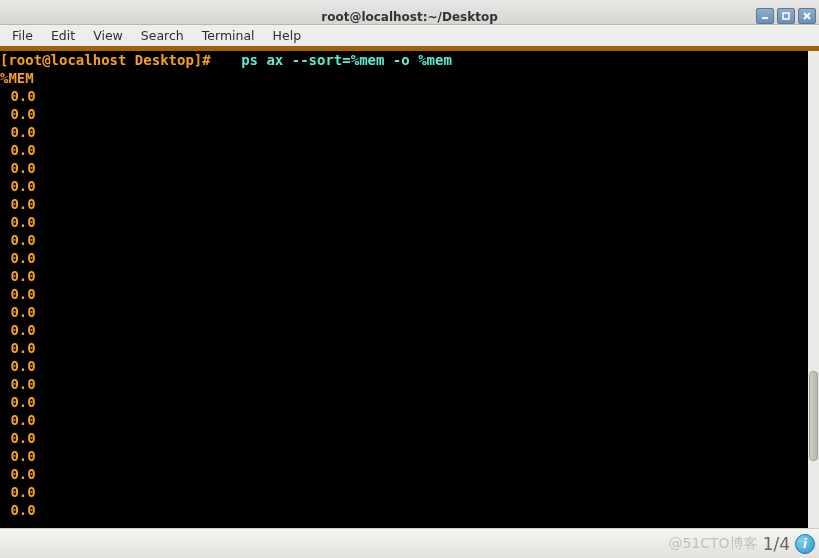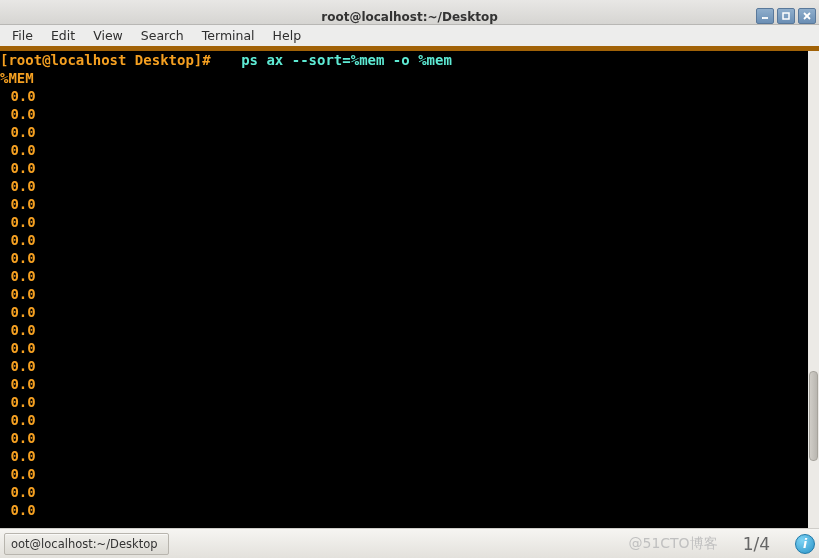--- a/index.html
+++ b/index.html
@@ -124,21 +124,21 @@
       box-shadow: inset 0 1px 0 rgba(255,255,255,0.6);
       max-width: 220px;
       overflow: hidden;
       white-space: nowrap;
       text-overflow: clip;
     }
     .taskbar-right {
       margin-left: auto;
       display: flex;
       align-items: center;
-      gap: 25px;
+      gap: 5px;
     }
     .watermark {
       color: #c0c0c0;
       font-size: 14px;
     }
     .page-indicator {
       font-size: 17px;
       color: #666;
     }
     .info-badge {
@@ -217,19 +217,18 @@
 <span class="val row"> 0.0</span>
 <span class="val row"> 0.0</span>
 <span class="val row"> 0.0</span>
 </div>
   <div class="term-scrollbar">
     <div class="term-scrollbar-thumb"></div>
   </div>
 </div>
 
 <div class="taskbar">
-  <div class="task-btn">oot@localhost:~/Desktop</div>
   <div class="taskbar-right">
     <span class="watermark">@51CTO博客</span>
     <span class="page-indicator">1/4</span>
     <span class="info-badge">i</span>
   </div>
 </div>
 
 </body></html>

